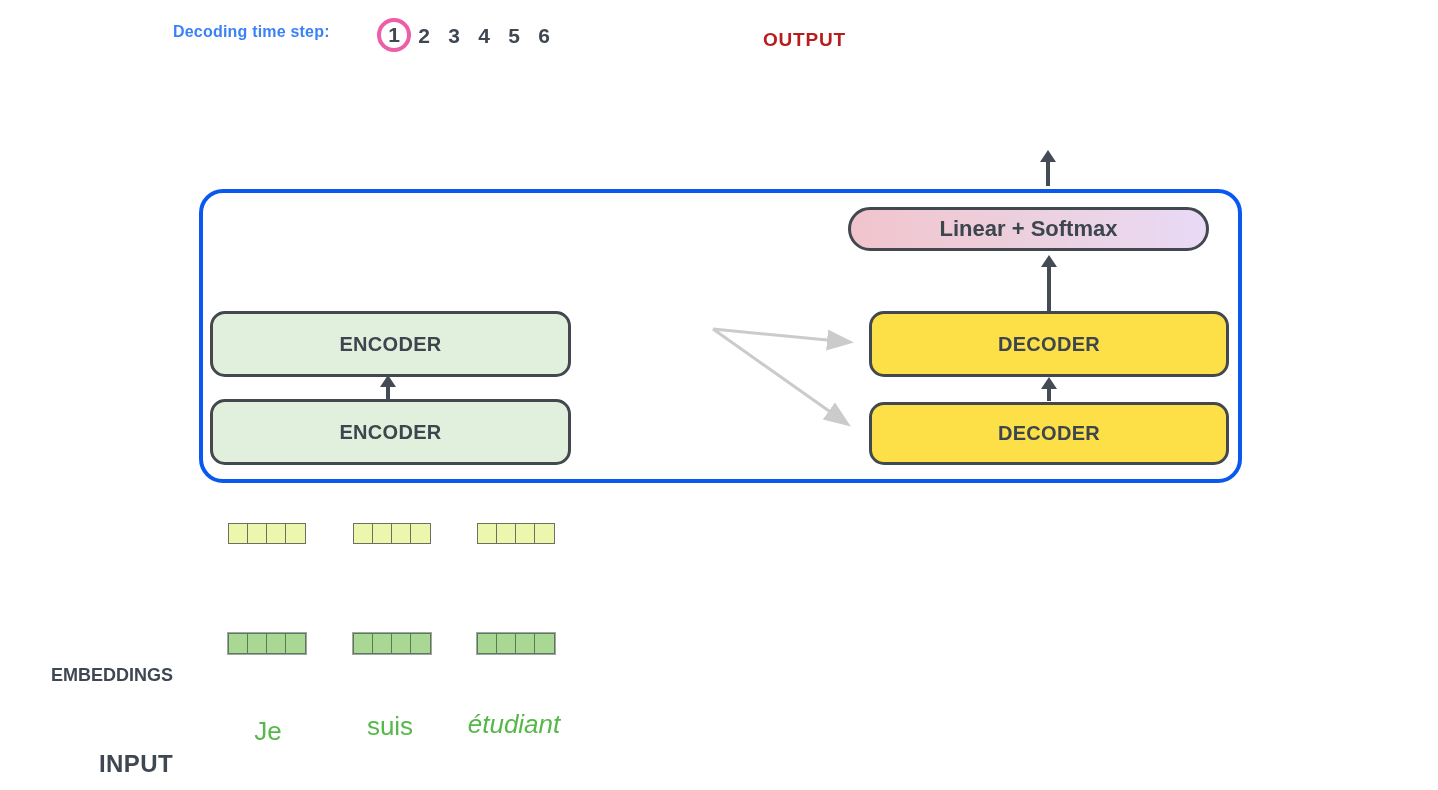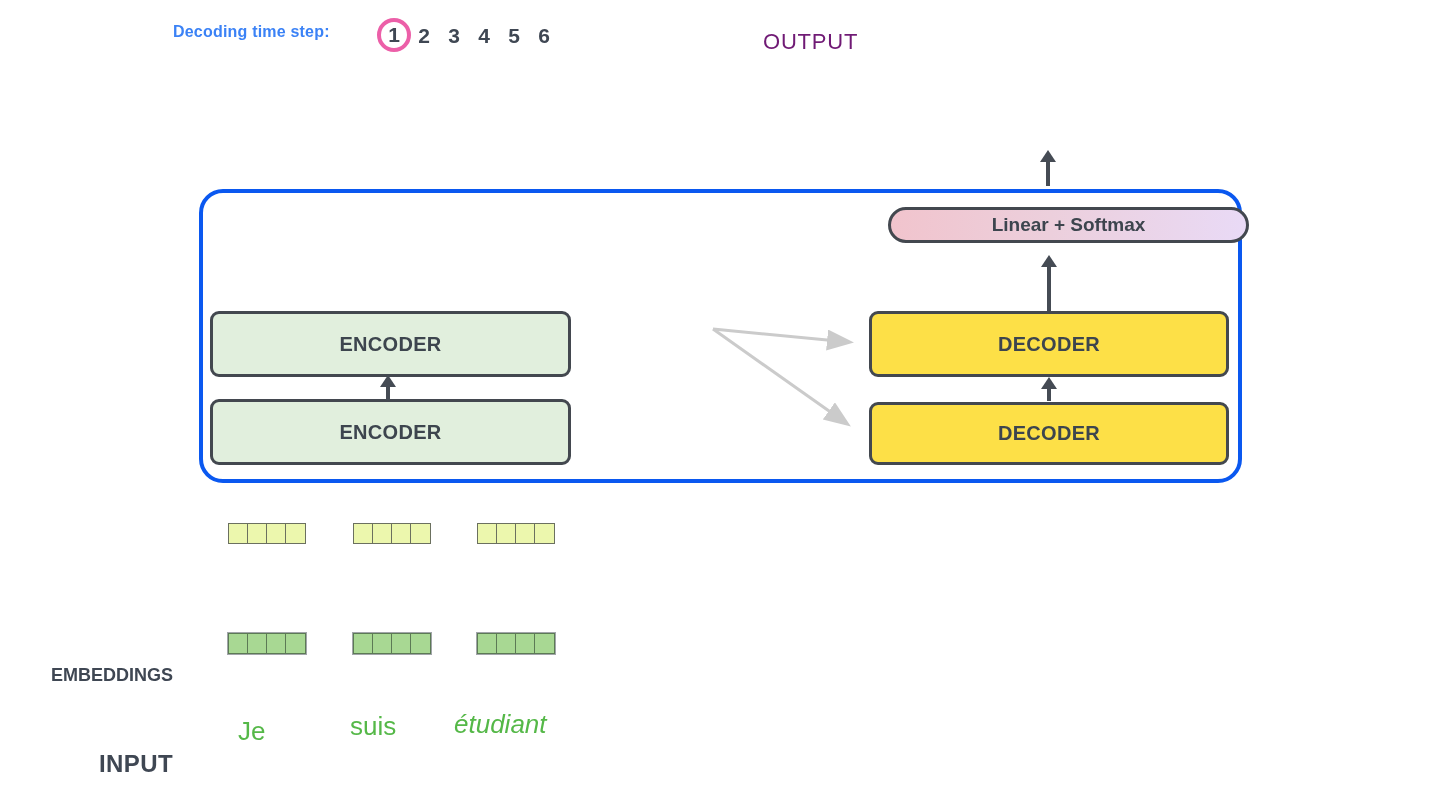--- a/index.html
+++ b/index.html
@@ -8,38 +8,38 @@
   .canvas { position:relative; width:1438px; height:790px; background:#fff; }
 
   
   .decoding-label { position:absolute; left:173px; top:23px; font-size:16px;
     font-weight:700; color:#3b82f6; letter-spacing:0.2px; }
   .step { position:absolute; width:30px; top:21px; height:30px; line-height:30px;
     text-align:center; font-size:21px; font-weight:700; color:#3f4753; }
   .step-circle { position:absolute; left:377px; top:18px; width:34px; height:34px;
     border:4px solid #ec5fa8; border-radius:50%; display:flex; align-items:center;
     justify-content:center; font-size:21px; font-weight:700; color:#3f4753; }
-  .output-label { position:absolute; left:763px; top:29px; font-size:22px;
-    font-weight:400; color:#701a75; letter-spacing:0.8px; }
+  .output-label { position:absolute; left:763px; top:29px; font-size:19px;
+    font-weight:700; color:#b91c1c; letter-spacing:0.8px; }
 
   
   .blue-box { position:absolute; left:199px; top:189px; width:1043px; height:294px;
     border:4px solid #0a58f0; border-radius:24px; background:transparent; }
 
   
   .block { position:absolute; display:flex; align-items:center; justify-content:center;
-    border:3.5px solid #43484f; border-radius:9px; font-size:20px; font-weight:700;
+    border:3.5px solid #43484f; border-radius:15px; font-size:20px; font-weight:700;
     color:#3d454e; letter-spacing:0.3px; }
   .encoder { background:#e1efdd; left:210px; width:361px; height:66px; }
   .enc-top { top:311px; } .enc-bottom { top:399px; }
   .decoder { background:#fde047; left:869px; width:360px; height:66px; }
   .dec-top { top:311px; } .dec-bottom { top:402px; height:63px; }
-  .linear-softmax { position:absolute; left:888px; top:207px; width:361px; height:36px;
+  .linear-softmax { position:absolute; left:848px; top:207px; width:361px; height:44px;
     border:3.5px solid #43484f; border-radius:22px; display:flex; align-items:center;
-    justify-content:center; font-size:19px; font-weight:700; color:#3d454e;
+    justify-content:center; font-size:22px; font-weight:700; color:#3d454e;
     background:linear-gradient(90deg,#f1c4cd 0%,#eccfdc 45%,#e9daf6 100%); }
 
   
   .arrow-up { position:absolute; width:16px; display:flex; flex-direction:column;
     align-items:center; }
   .arrow-up .head { width:0; height:0; border-left:8px solid transparent;
     border-right:8px solid transparent; border-bottom:12px solid #454b54; }
   .arrow-up .shaft { width:4px; background:#454b54; flex:1; }
 
   
@@ -50,21 +50,21 @@
   .cell { flex:1; }
   .cell + .cell { margin-left:-1.5px; }
 
   
   .side-label { position:absolute; text-align:right; font-weight:700; color:#3f4753; }
   .ts-label { left:33px; top:504px; width:140px; font-size:17px; line-height:25px; }
   .emb-label { left:20px; top:634px; width:153px; font-size:18px;margin-top:31px; }
   .input-label { left:93px; top:750px; width:80px; font-size:24px; letter-spacing:0.4px; }
 
   
-  .token { position:absolute; color:#55b848; font-size:26px;
+  .token { position:absolute; text-align:center; color:#55b848; font-size:26px;
     font-weight:400; }
   .tok-0 { left:238px; top:716px; width:60px; }
   .tok-1 { left:350px; top:711px; width:80px; }
   .tok-2 { left:454px; top:709px; width:120px;font-style:italic; }
 </style>
 </head>
 <body>
 
 <div class="canvas">
 

